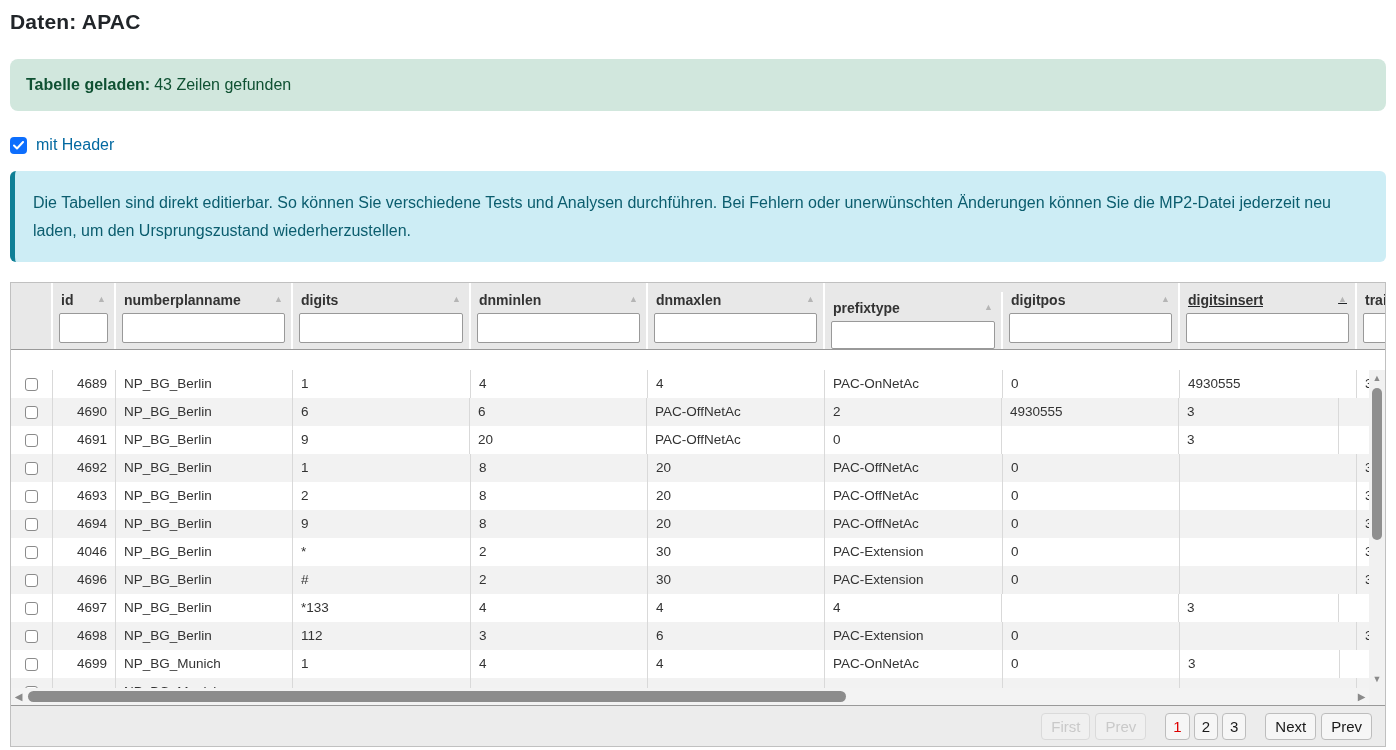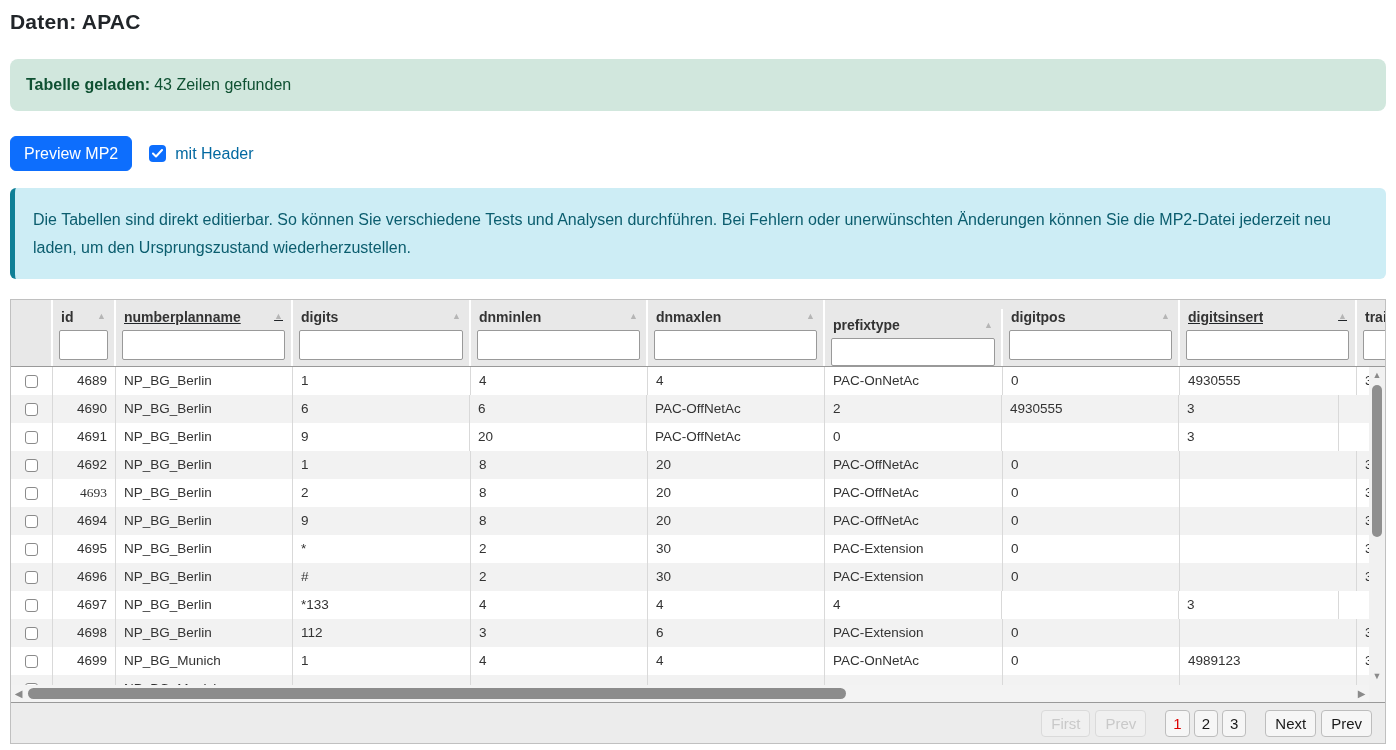--- a/index.html
+++ b/index.html
@@ -51,21 +51,21 @@
   }
   .hcell.sel { width:42px; }
   .hlabel-row { display:flex; align-items:center; justify-content:space-between; height:25px; }
   .hlabel { font-weight:700; font-size:14px; color:#333; padding-left:2px; white-space:nowrap; overflow:hidden; }
   .arrow { color:#b5b5b5; font-size:9px; margin-right:2px; line-height:1; }
   .hfilter {
     height:30px; border:1px solid #999; border-radius:2px;
     margin:1px 0 0 0; width:100%; background:#fff; font:13px "Liberation Sans",sans-serif; padding:0 5px;
   }
 
-  .tbl-bodywrap { display:flex; }
+  .tbl-bodywrap { display:flex;margin-top:20px; }
   .tbl-rows { width:1358px; height:318px; overflow:hidden; }
   .trow { display:flex; height:28px; background:#fff; }
   .trow.odd { background:#f2f2f2; }
   .cell {
     flex:0 0 auto; border-right:1px solid #d9d9d9;
     height:28px; line-height:27px; padding:0 8px;
     font-size:13.5px; color:#333; white-space:nowrap; overflow:hidden;
   }
   .cell.sel { width:42px; display:flex; align-items:center; justify-content:center; padding:0; }
   .cell.id { text-align:right; }
@@ -115,21 +115,20 @@
 </head>
 <body>
 
 <h1 class="page-title">Daten: APAC</h1>
 
 <div class="alert-success">
   <strong>Tabelle geladen:</strong><span>43 Zeilen gefunden</span>
 </div>
 
 <div class="toolbar">
-  <button class="btn-primary">Preview MP2</button>
   <span class="cbwrap">
     <span class="cb-checked">
       <svg width="11" height="9" viewBox="0 0 11 9">
           <polyline points="1,4.5 4,7.5 10,1" fill="none" stroke="#fff" stroke-width="2" stroke-linecap="round" stroke-linejoin="round"></polyline>
         </svg>
     </span>
     <span class="cb-label">mit Header</span>
   </span>
 </div>
 
@@ -140,21 +139,21 @@
 <div class="tbl">
   <div class="tbl-header" id="tblHeader">
       <div class="hcell sel"></div>
       <div class="hcell" style="width: 63px;">
         <div class="hlabel-row">
           <span class="hlabel">id</span>
           <span class="arrow">▲</span>
         </div>
         <input class="hfilter" value="" style="">
       </div>
-      <div class="hcell" style="width: 177px; text-decoration: underline;">
+      <div class="hcell" style="width: 177px;">
         <div class="hlabel-row">
           <span class="hlabel">numberplanname</span>
           <span class="arrow">▲</span>
         </div>
         <input class="hfilter" value="" style="">
       </div>
       <div class="hcell" style="width: 178px;">
         <div class="hlabel-row">
           <span class="hlabel">digits</span>
           <span class="arrow">▲</span>
@@ -256,21 +255,21 @@
           <div class="cell dnmaxlen" style="width: 177px;">20</div>
           <div class="cell prefixtype" style="width: 178px;">PAC-OffNetAc</div>
           <div class="cell digitpos" style="width: 177px;">0</div>
           <div class="cell digitsinsert" style="width: 177px;"></div>
           <div class="cell trai" style="width: 160px;">3</div>
         </div>
         <div class="trow even">
           <div class="cell sel">
             <span class="cb"></span>
           </div>
-          <div class="cell id" style="width: 63px; font-family: Liberation Serif, serif;">4693</div>
+          <div class="cell id" style="width: 63px;">4693</div>
           <div class="cell numberplanname" style="width: 177px;">NP_BG_Berlin</div>
           <div class="cell digits" style="width: 178px;">2</div>
           <div class="cell dnminlen" style="width: 177px;">8</div>
           <div class="cell dnmaxlen" style="width: 177px;">20</div>
           <div class="cell prefixtype" style="width: 178px;">PAC-OffNetAc</div>
           <div class="cell digitpos" style="width: 177px;">0</div>
           <div class="cell digitsinsert" style="width: 177px;"></div>
           <div class="cell trai" style="width: 160px;">3</div>
         </div>
         <div class="trow odd">
@@ -284,21 +283,21 @@
           <div class="cell dnmaxlen" style="width: 177px;">20</div>
           <div class="cell prefixtype" style="width: 178px;">PAC-OffNetAc</div>
           <div class="cell digitpos" style="width: 177px;">0</div>
           <div class="cell digitsinsert" style="width: 177px;"></div>
           <div class="cell trai" style="width: 160px;">3</div>
         </div>
         <div class="trow even">
           <div class="cell sel">
             <span class="cb"></span>
           </div>
-          <div class="cell id" style="width: 63px;">4695</div>
+          <div class="cell id" style="width: 63px;">4046</div>
           <div class="cell numberplanname" style="width: 177px;">NP_BG_Berlin</div>
           <div class="cell digits" style="width: 178px;">*</div>
           <div class="cell dnminlen" style="width: 177px;">2</div>
           <div class="cell dnmaxlen" style="width: 177px;">30</div>
           <div class="cell prefixtype" style="width: 178px;">PAC-Extension</div>
           <div class="cell digitpos" style="width: 177px;">0</div>
           <div class="cell digitsinsert" style="width: 177px;"></div>
           <div class="cell trai" style="width: 160px;">3</div>
         </div>
         <div class="trow odd">
@@ -346,21 +345,20 @@
           <div class="cell sel">
             <span class="cb"></span>
           </div>
           <div class="cell id" style="width: 63px;">4699</div>
           <div class="cell numberplanname" style="width: 177px;">NP_BG_Munich</div>
           <div class="cell digits" style="width: 178px;">1</div>
           <div class="cell dnminlen" style="width: 177px;">4</div>
           <div class="cell dnmaxlen" style="width: 177px;">4</div>
           <div class="cell prefixtype" style="width: 178px;">PAC-OnNetAc</div>
           <div class="cell digitpos" style="width: 177px;">0</div>
-          <div class="cell digitsinsert" style="width: 177px;">4989123</div>
           <div class="cell trai" style="width: 160px;">3</div>
         </div>
         <div class="trow odd partial">
           <div class="cell sel">
             <span class="cb"></span>
           </div>
           <div class="cell id" style="width: 63px;"></div>
           <div class="cell numberplanname" style="width: 177px;">NP_BG_Munich</div>
           <div class="cell digits" style="width: 178px;"></div>
           <div class="cell dnminlen" style="width: 177px;"></div>

